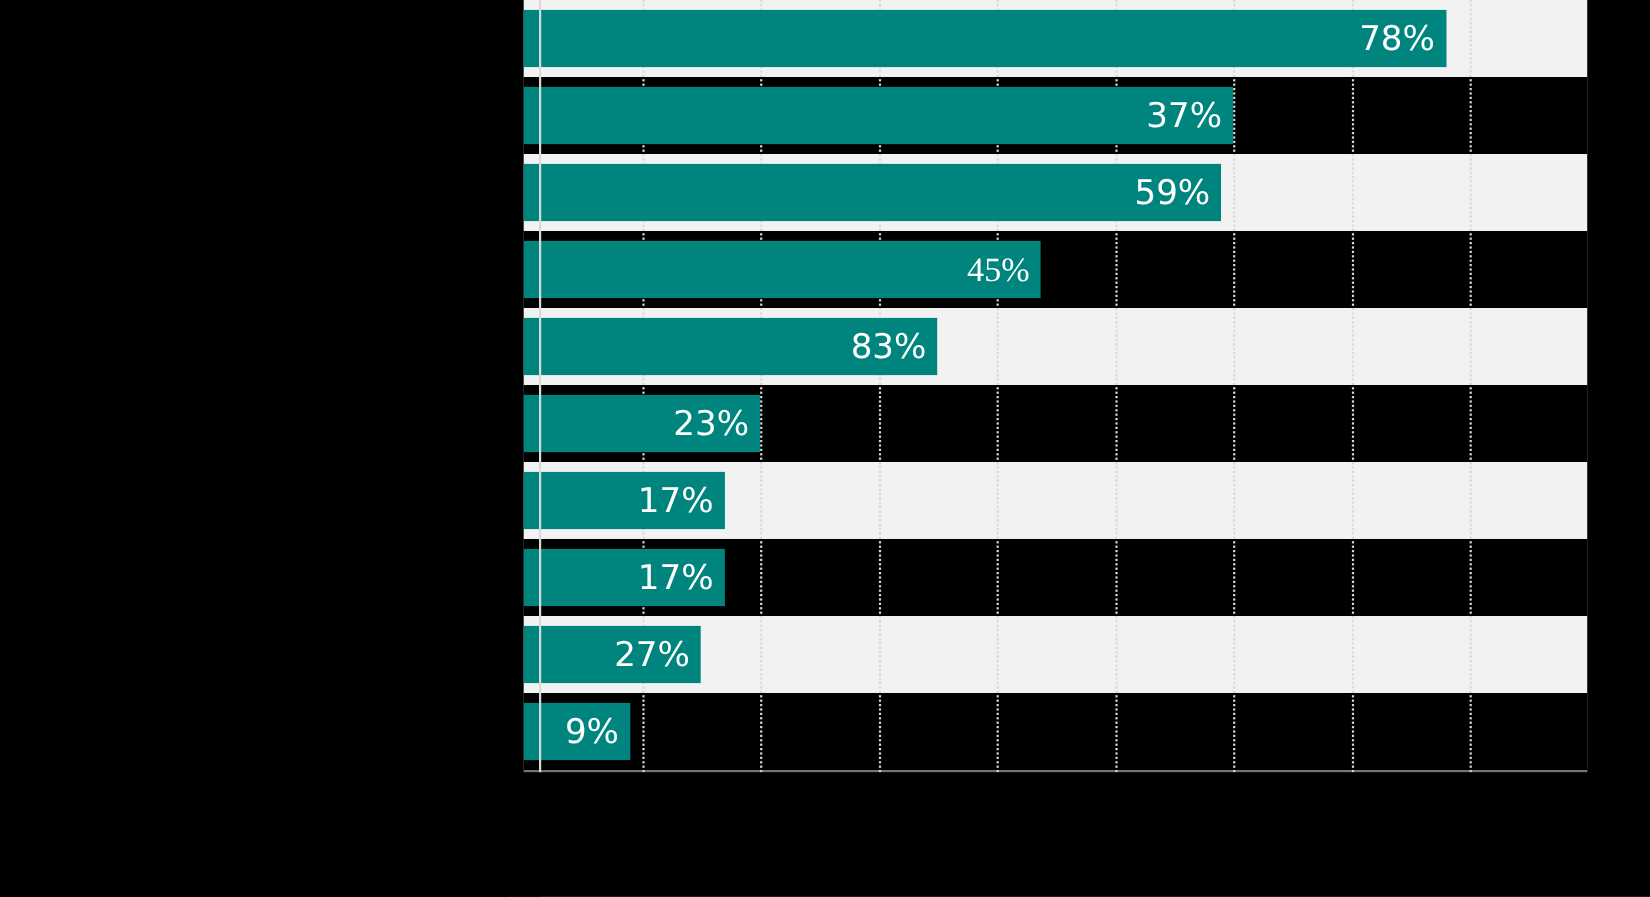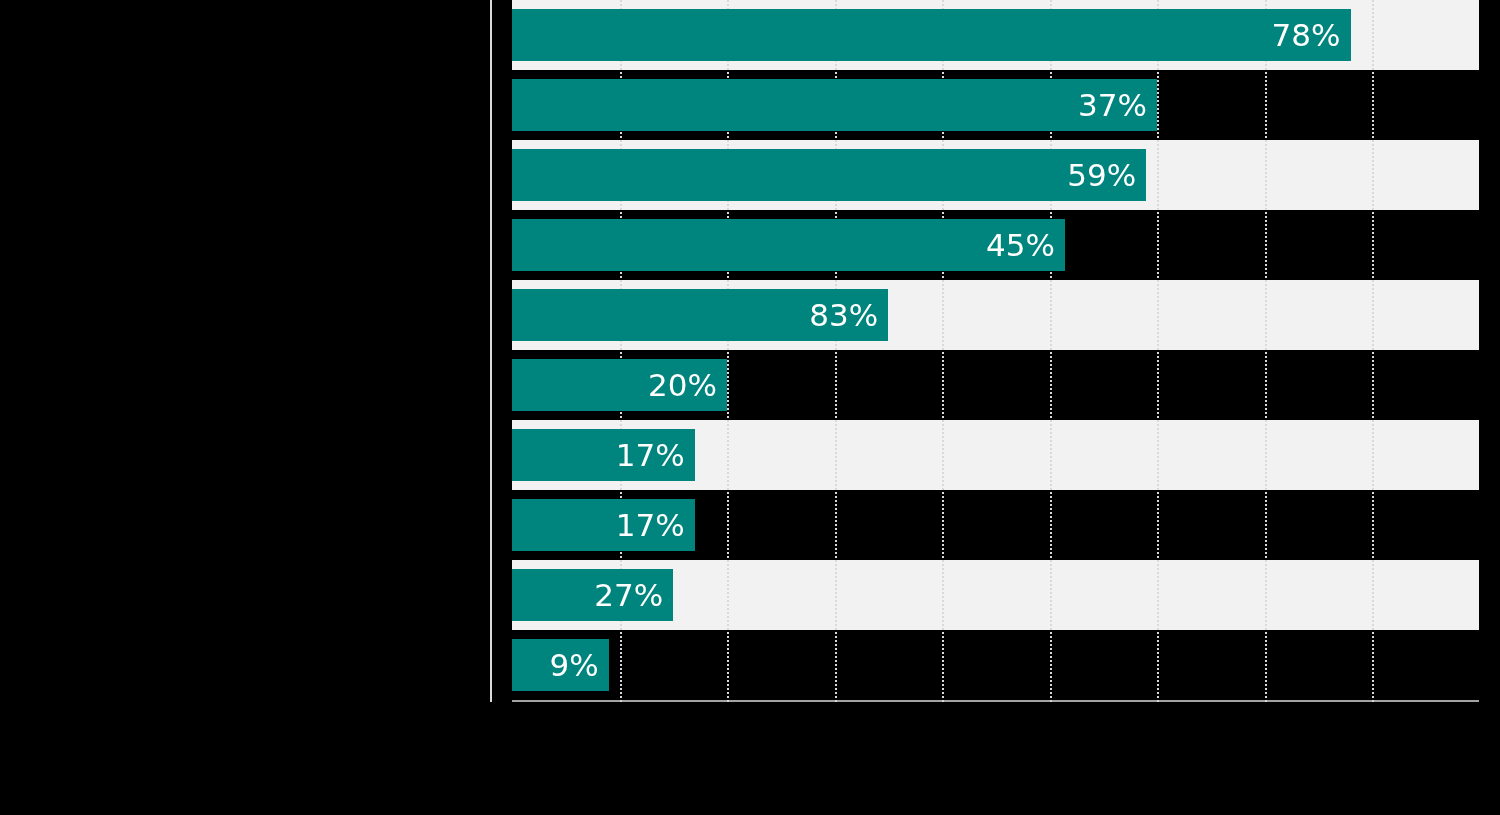--- a/index.html
+++ b/index.html
@@ -37,25 +37,25 @@
     color:#000000;
     font-size:19px;
     line-height:1.15;
     white-space:pre-line;
     width:470px;
   }
 
   
   #plot{
     position:absolute;
-    left:512px;
+    left:476px;
     top:0px;
     width:967px;
     height:702px;
-    background:#a3a3a3;
+    background:#737373;
     overflow:hidden;
   }
 
   
   .row-band{
     position:absolute;
     left:0;
     width:967px;
     height:70px;
   }
@@ -182,32 +182,32 @@
           <div class="bar" style="width: 645px; background: rgb(0, 133, 126);">
             <span class="bar-label" style="color: rgb(255, 255, 255);">37%</span>
           </div>
         </div>
         <div class="bar-row" style="top: 140px;">
           <div class="bar" style="width: 634.25px; background: rgb(0, 133, 126);">
             <span class="bar-label" style="color: rgb(255, 255, 255); text-align: center;">59%</span>
           </div>
         </div>
         <div class="bar-row" style="top: 210px;">
-          <div class="bar" style="width: 553px; background: rgb(0, 133, 126);">
+          <div class="bar" style="width: 470px; background: rgb(0, 133, 126); font-family: Liberation Serif, serif;">
             <span class="bar-label" style="color: rgb(255, 255, 255);">45%</span>
           </div>
         </div>
         <div class="bar-row" style="top: 280px;">
           <div class="bar" style="width: 376.25px; background: rgb(0, 133, 126);">
             <span class="bar-label" style="color: rgb(255, 255, 255);">83%</span>
           </div>
         </div>
         <div class="bar-row" style="top: 350px;">
           <div class="bar" style="width: 215px; background: rgb(0, 133, 126);">
-            <span class="bar-label" style="color: rgb(255, 255, 255);">20%</span>
+            <span class="bar-label" style="color: rgb(255, 255, 255);">23%</span>
           </div>
         </div>
         <div class="bar-row" style="top: 420px;">
           <div class="bar" style="width: 182.75px; background: rgb(0, 133, 126);">
             <span class="bar-label" style="color: rgb(255, 255, 255);">17%</span>
           </div>
         </div>
         <div class="bar-row" style="top: 490px;">
           <div class="bar" style="width: 182.75px; background: rgb(0, 133, 126);">
             <span class="bar-label" style="color: rgb(255, 255, 255);">17%</span>

